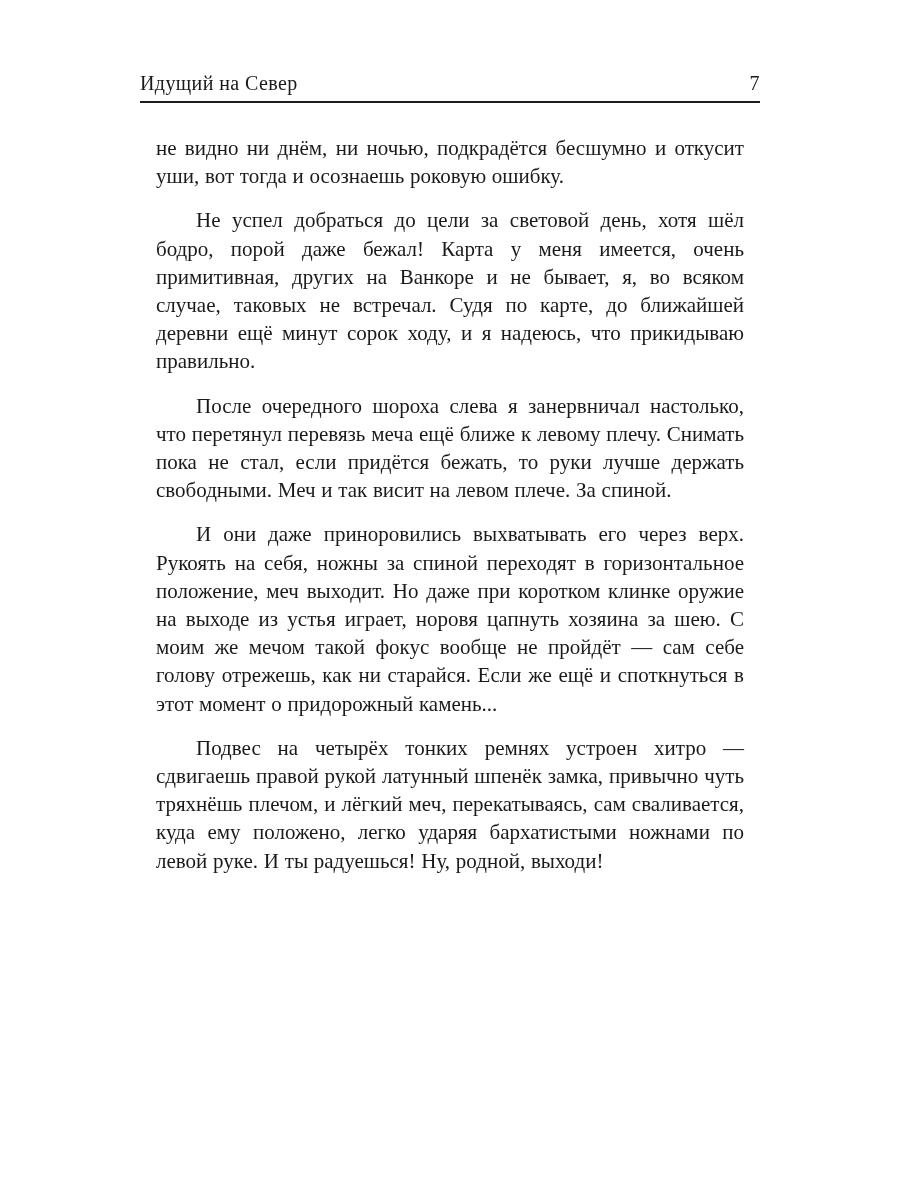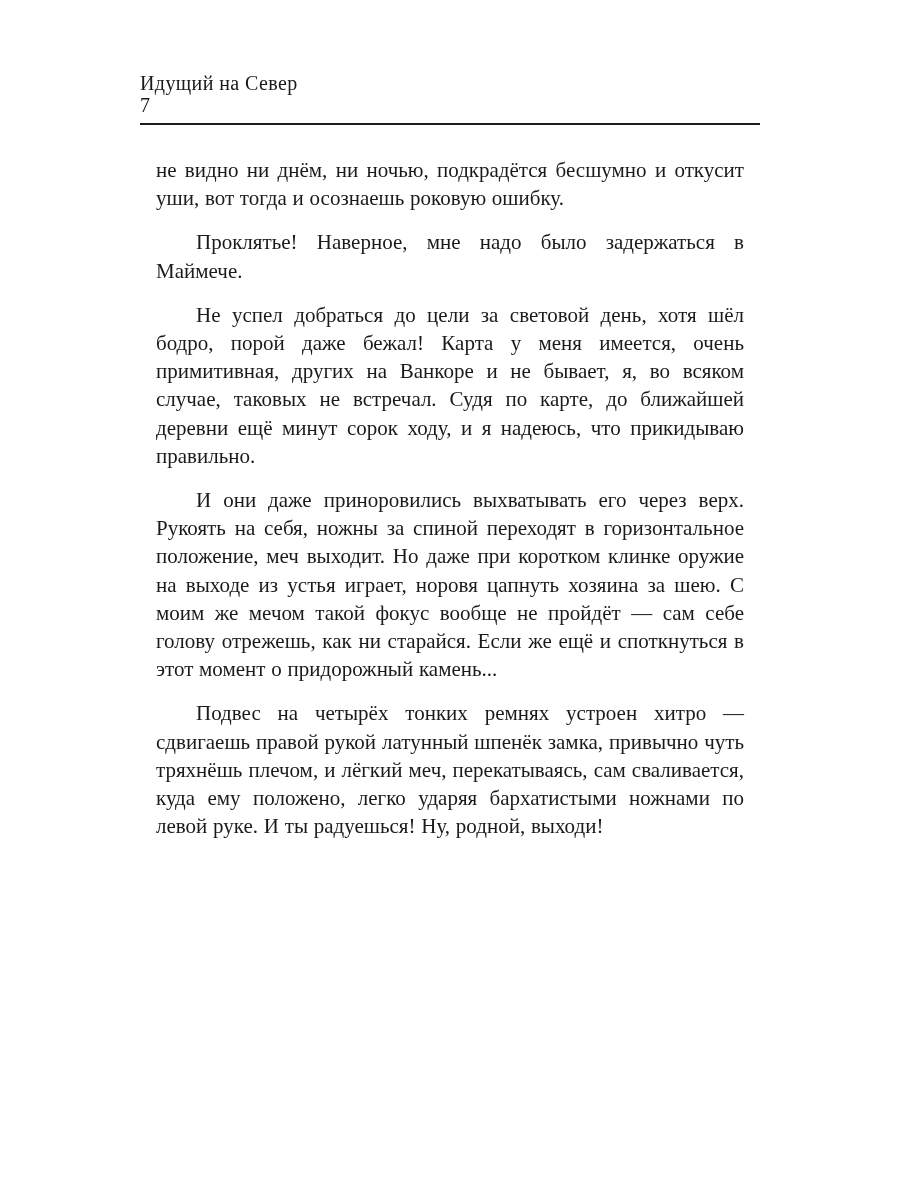--- a/index.html
+++ b/index.html
@@ -26,21 +26,20 @@
     padding: 72px 140px 60px 140px;
   }
   .page-header {
     display: flex;
     justify-content: space-between;
     align-items: baseline;
     font-size: 20px;
     line-height: 1.1;
     padding-bottom: 7px;
     border-bottom: 2px solid var(--rule);
-    flex-direction: column;
   }
   .running-title {
     letter-spacing: 0.4px;
   }
   .page-number {
     letter-spacing: 0.4px;
   }
   .text-block {
     margin-top: 31px;
   }
@@ -61,18 +60,18 @@
 </head>
 <body>
 
 <div class="page">
   <header class="page-header">
     <span class="running-title">Идущий на Север</span>
     <span class="page-number">7</span>
   </header>
   <main class="text-block">
       <p class="para no-indent">не видно ни днём, ни ночью, подкрадётся бесшумно и откусит уши, вот тогда и осознаешь роковую ошибку.</p>
-      <p class="para">Проклятье! Наверное, мне надо было задержаться в Маймече.</p>
       <p class="para">Не успел добраться до цели за световой день, хотя шёл бодро, порой даже бежал! Карта у меня имеется, очень примитивная, других на Ванкоре и не бывает, я, во всяком случае, таковых не встречал. Судя по карте, до ближайшей деревни ещё минут сорок ходу, и я надеюсь, что прикидываю правильно.</p>
+      <p class="para">После очередного шороха слева я занервничал настолько, что перетянул перевязь меча ещё ближе к левому плечу. Снимать пока не стал, если придётся бежать, то руки лучше держать свободными. Меч и так висит на левом плече. За спиной.</p>
       <p class="para">И они даже приноровились выхватывать его через верх. Рукоять на себя, ножны за спиной переходят в горизонтальное положение, меч выходит. Но даже при коротком клинке оружие на выходе из устья играет, норовя цапнуть хозяина за шею. С моим же мечом такой фокус вообще не пройдёт — сам себе голову отрежешь, как ни старайся. Если же ещё и споткнуться в этот момент о придорожный камень...</p>
       <p class="para">Подвес на четырёх тонких ремнях устроен хитро — сдвигаешь правой рукой латунный шпенёк замка, привычно чуть тряхнёшь плечом, и лёгкий меч, перекатываясь, сам сваливается, куда ему положено, легко ударяя бархатистыми ножнами по левой руке. И ты радуешься! Ну, родной, выходи!</p>
     </main>
 </div>
 
 </body></html>

